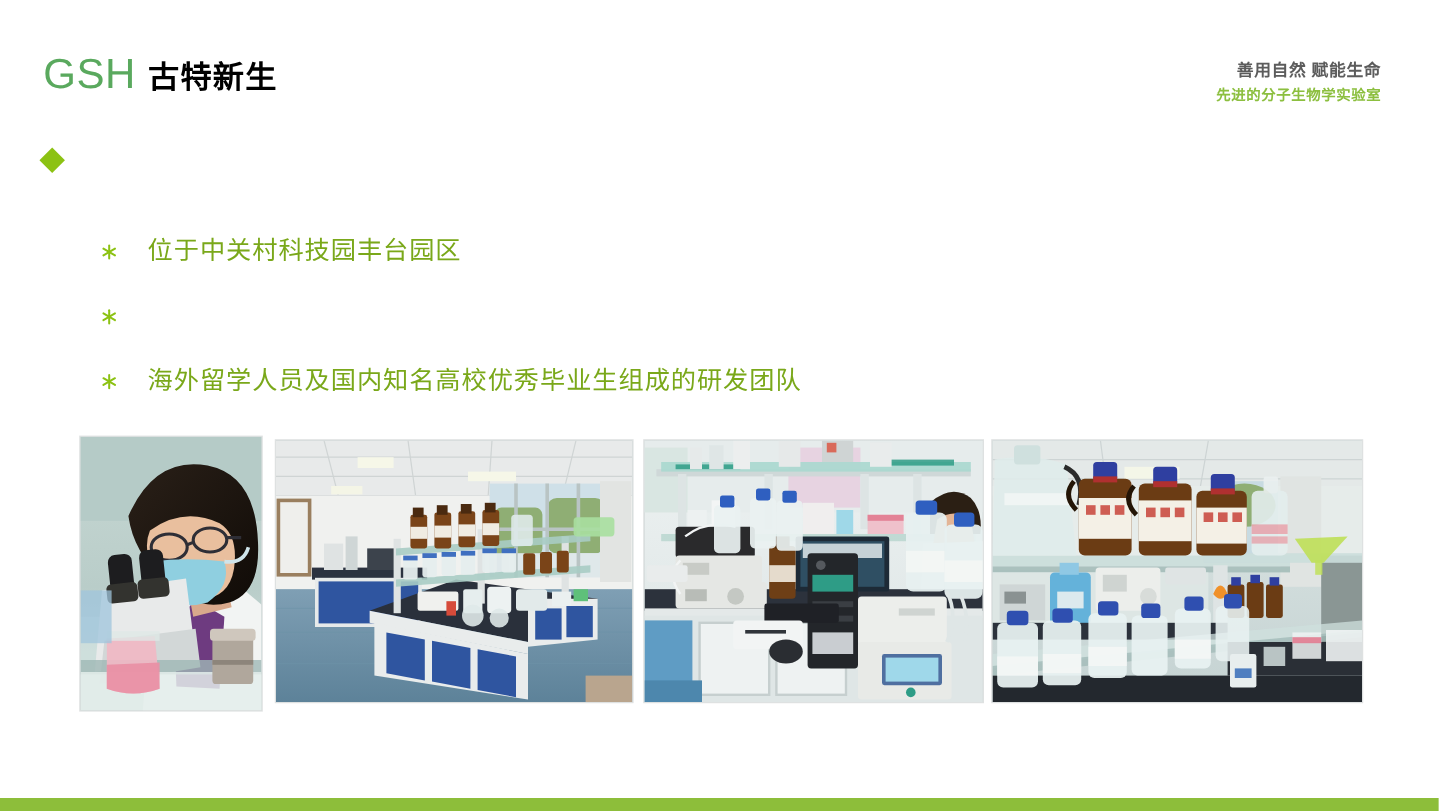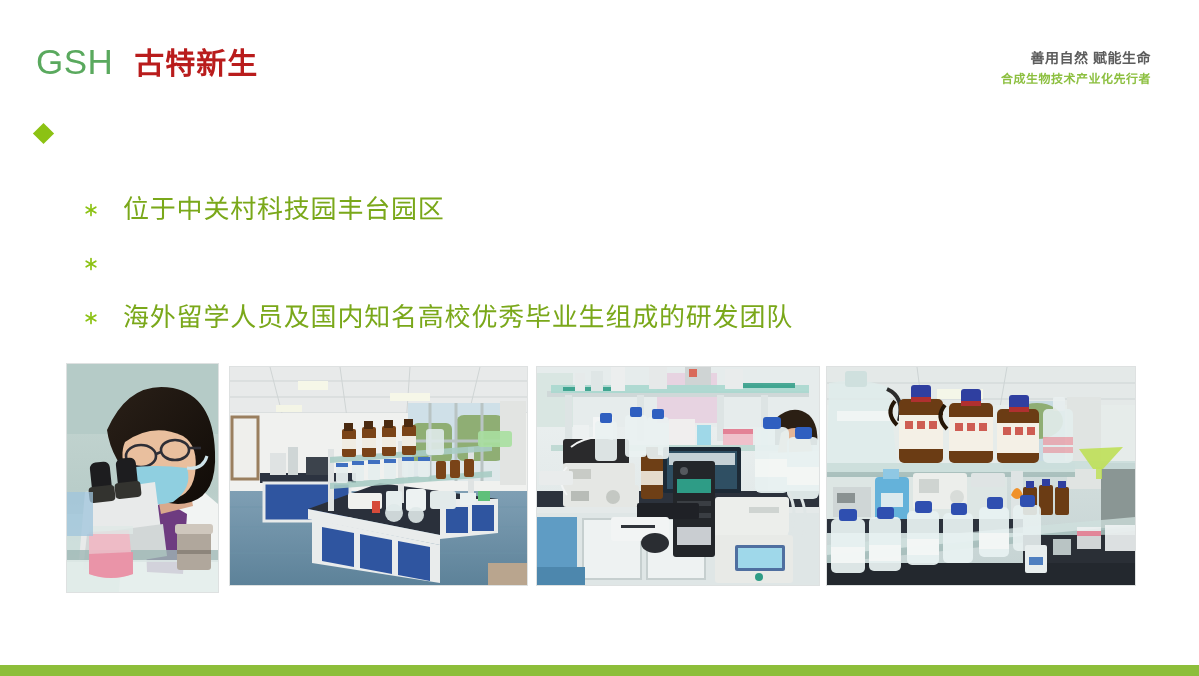--- a/index.html
+++ b/index.html
@@ -42,25 +42,25 @@
   .logo-mark {
     font-family: "Liberation Sans", "DejaVu Sans", sans-serif;
     font-size: 35px;
     font-weight: 500;
     letter-spacing: 0.5px;
     color: #5aa95e;
     line-height: 1;
   }
   .logo-word {
     font-family: "DejaVu Sans", "Liberation Sans", sans-serif;
-    font-size: 30px;
+    font-size: 26px;
     font-weight: 600;
-    color: #b91c1c;
+    color: #000000;
     line-height: 1;
-    margin-left: 21px;
+    margin-left: 10px;
     letter-spacing: 1px;
   }
 
   .tagline {
     position: absolute;
     right: 48px;
     top: 48px;
     text-align: right;
     line-height: 1.45;
   }
@@ -122,22 +122,22 @@
   }
   .star-bullet {
     width: 14px;
     height: 14px;
     flex: 0 0 auto;
     position: relative;
     margin-top: 2px;
   }
   .star-bullet svg { display: block; }
   .bullet-text {
-    font-family: Liberation Sans, sans-serif;
-    font-size: 26px;
+    font-family: Liberation Serif, serif;
+    font-size: 21px;
     font-weight: 400;
     color: #7aa81a;
     margin-left: 25px;
     letter-spacing: 0.8px;
     line-height: 1;
     white-space: nowrap;
   }
 
   
   .photos {
@@ -170,21 +170,21 @@
 
   <div class="header">
 
     <div class="logo">
       <span class="logo-mark">GSH</span>
       <span class="logo-word">古特新生</span>
     </div>
 
     <div class="tagline">
       <div class="tagline-main">善用自然 赋能生命</div>
-      <div class="tagline-sub">合成生物技术产业化先行者</div>
+      <div class="tagline-sub">先进的分子生物学实验室</div>
     </div>
 
   </div>
 
   <div class="heading-row">
     <span class="diamond-bullet"></span>
   </div>
 
   <div class="bullets">
 

